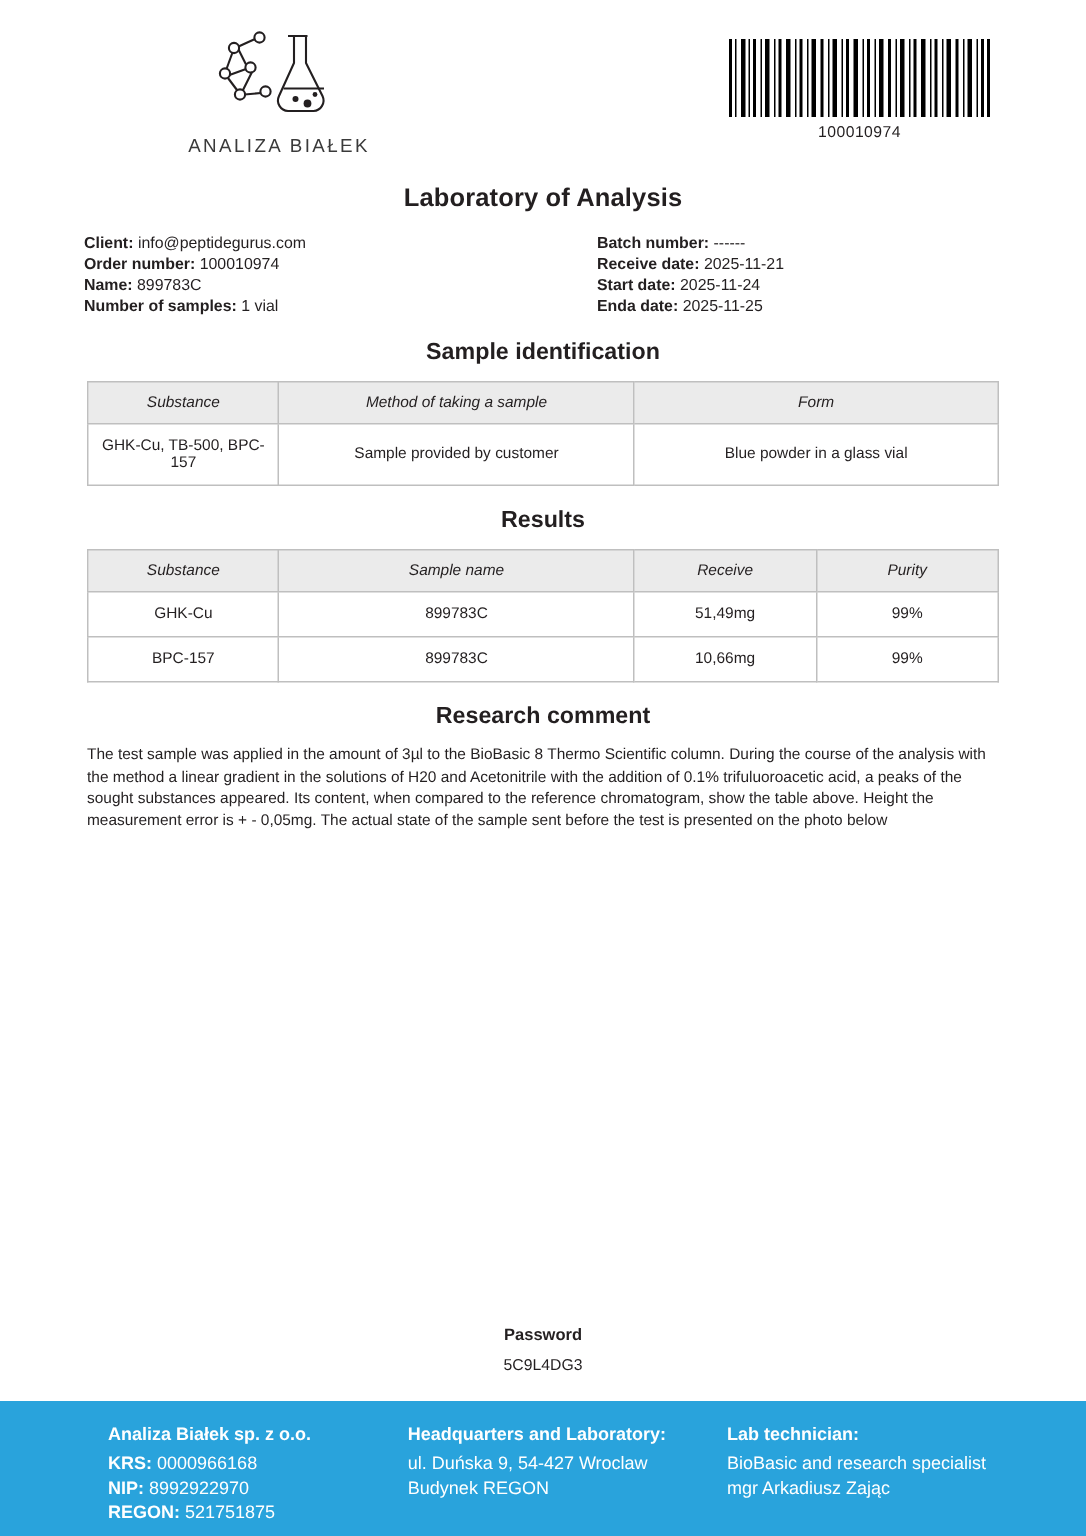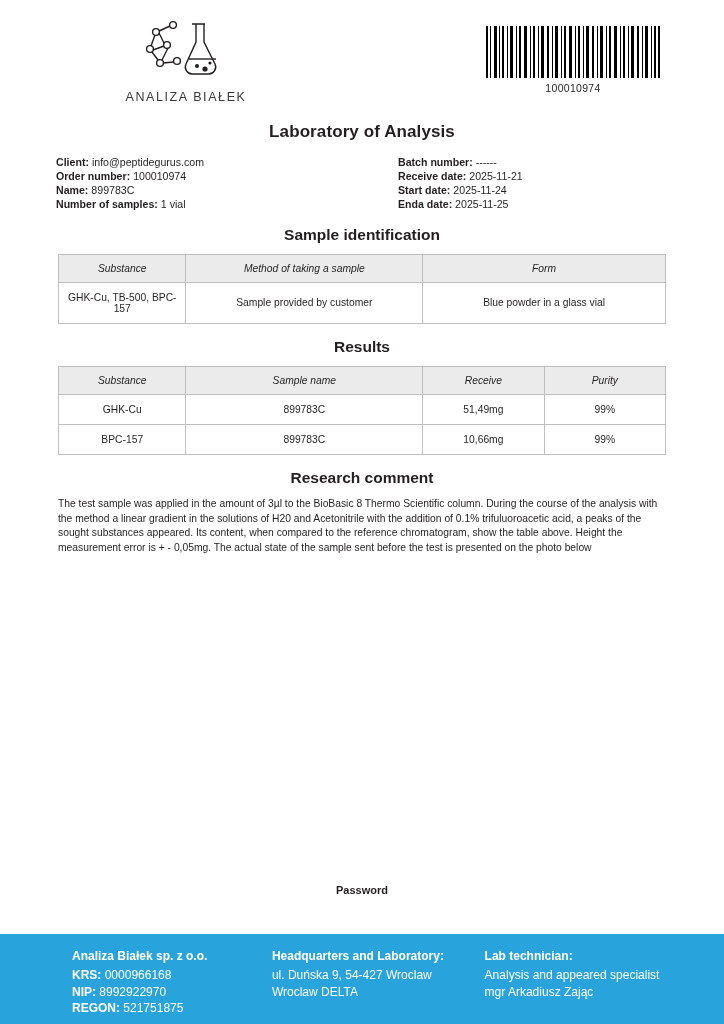--- a/index.html
+++ b/index.html
@@ -348,20 +348,21 @@
         <td>99%</td>
       </tr>
     </tbody>
   </table>
 
   <h2 class="section-title">Research comment</h2>
   <p class="comment">The test sample was applied in the amount of 3µl to the BioBasic 8 Thermo Scientific column. During the course of the analysis with the method a linear gradient in the solutions of H20 and Acetonitrile with the addition of 0.1% trifuluoroacetic acid, a peaks of the sought substances appeared. Its content, when compared to the reference chromatogram, show the table above. Height the measurement error is + - 0,05mg. The actual state of the sample sent before the test is presented on the photo below</p>
 
   <div class="password-block">
     <div class="password-label">Password</div>
+    <div class="password-value">5C9L4DG3</div>
   </div>
 
   <div class="footer">
     <div class="footer-col a">
       <div class="footer-title">Analiza Białek sp. z o.o.</div>
       <div class="footer-line">
         <b>KRS:</b>
         <span>0000966168</span>
       </div>
       <div class="footer-line">
@@ -369,22 +370,22 @@
         <span>8992922970</span>
       </div>
       <div class="footer-line">
         <b>REGON:</b>
         <span>521751875</span>
       </div>
     </div>
     <div class="footer-col b">
       <div class="footer-title">Headquarters and Laboratory:</div>
       <div class="footer-line">ul. Duńska 9, 54-427 Wroclaw</div>
-      <div class="footer-line">Wroclaw DELTA</div>
+      <div class="footer-line">Budynek REGON</div>
     </div>
     <div class="footer-col c">
       <div class="footer-title">Lab technician:</div>
-      <div class="footer-line">Analysis and appeared specialist</div>
+      <div class="footer-line">BioBasic and research specialist</div>
       <div class="footer-line">mgr Arkadiusz Zając</div>
     </div>
   </div>
 
 </div>
 
 </body></html>

